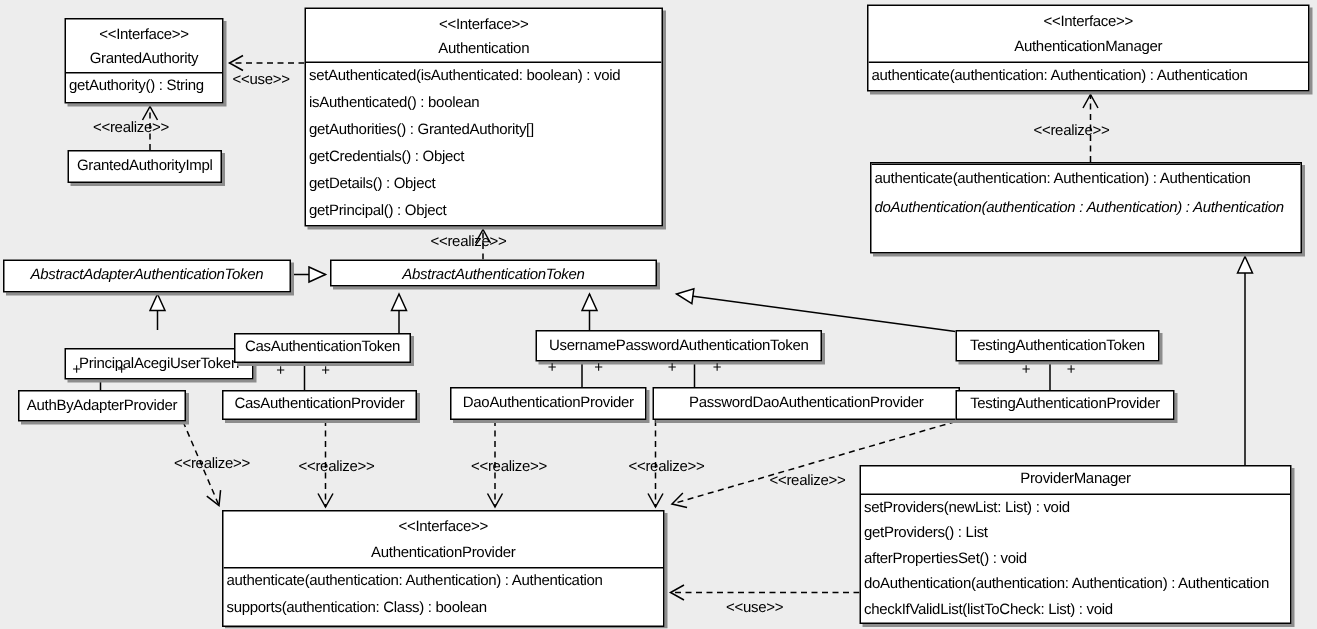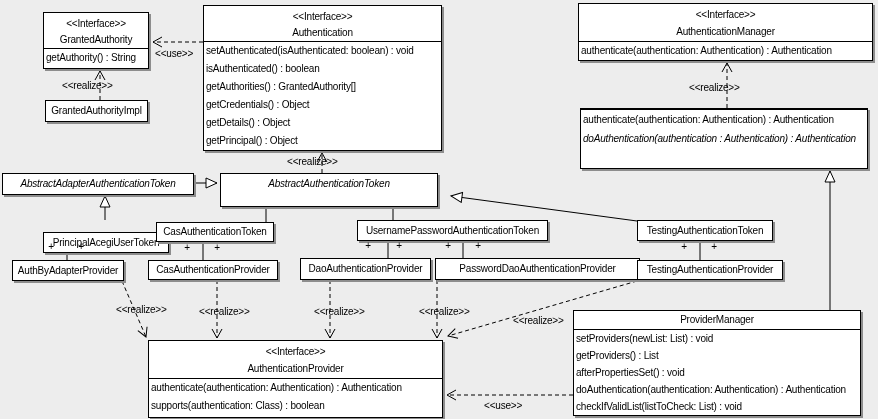--- a/index.html
+++ b/index.html
@@ -103,21 +103,21 @@
   <div class="uml-box aam" style="left:580px;top:108px;width:288px;height:61px;">
     <div class="sep"></div>
     <div class="member">authenticate(authentication: Authentication) : Authentication</div>
     <div class="member em">doAuthentication(authentication : Authentication) : Authentication</div>
   </div>
 
   <div class="uml-box" style="left:2px;top:173px;width:192px;height:22px;">
     <div class="one-line em">AbstractAdapterAuthenticationToken</div>
   </div>
 
-  <div class="uml-box" style="left:220px;top:173px;width:218px;height:34px;">
+  <div class="uml-box" style="left:220px;top:173px;width:218px;height:18px;">
     <div class="one-line em">AbstractAuthenticationToken</div>
   </div>
 
   <div class="uml-box" style="left:3px;top:232px;width:126px;height:21px;margin-left:40px;">
     <div class="one-line" style="line-height:19px;">PrincipalAcegiUserToken</div>
   </div>
 
   <div class="uml-box" style="left:156px;top:222px;width:118px;height:20px;">
     <div class="one-line" style="line-height:18px;">CasAuthenticationToken</div>
   </div>

